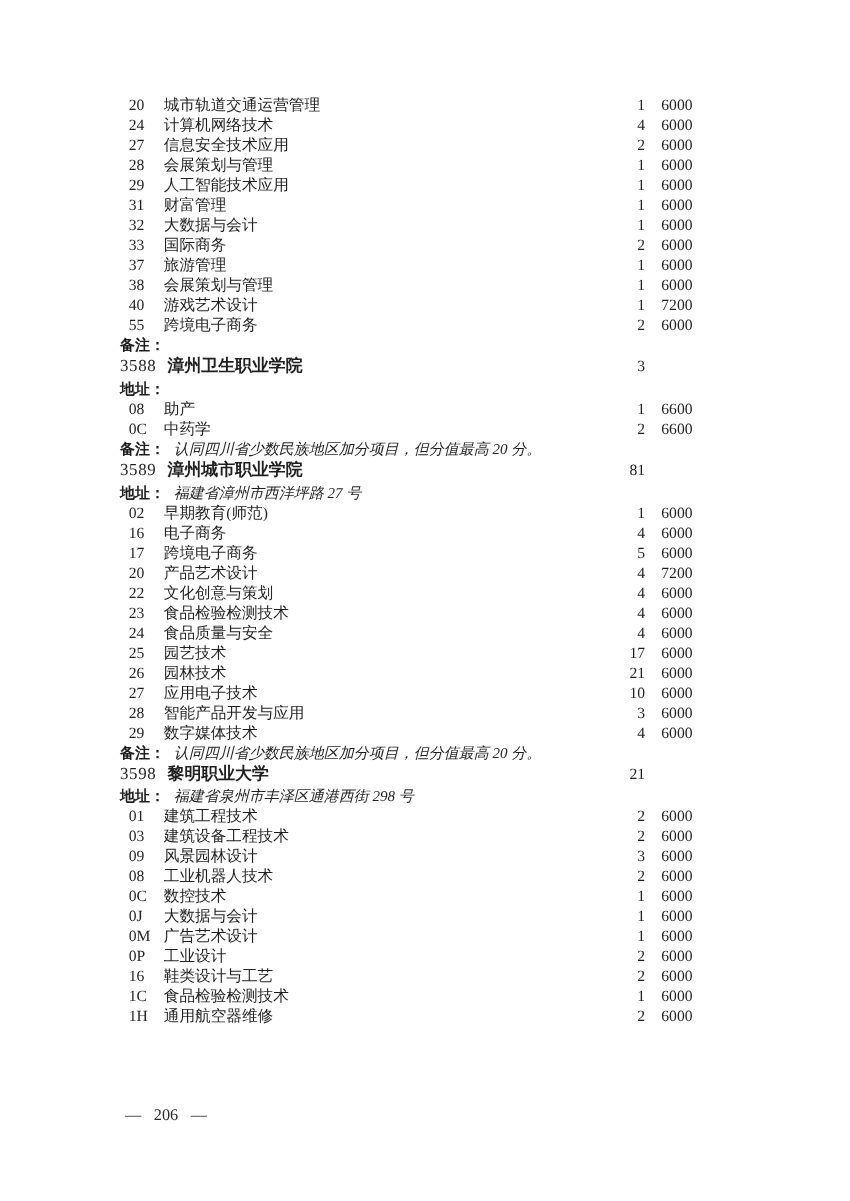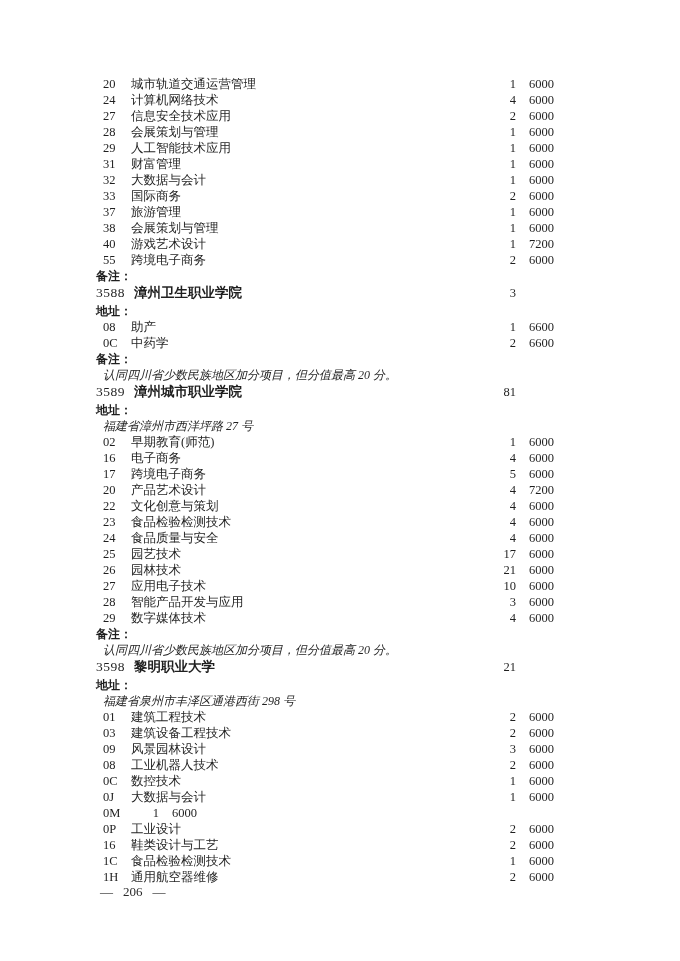--- a/index.html
+++ b/index.html
@@ -49,21 +49,20 @@
     text-align: right;
     font-size: 12.5px;
   }
   .hdr-spacer {
     width: 38px;
   }
   .meta-line {
     display: flex;
     line-height: 16px;
     font-size: 12px;
-    flex-direction: column;
   }
   .meta-label {
     font-family: "Liberation Sans", sans-serif;
     font-weight: 700;
     font-size: 12px;
     flex-shrink: 0;
   }
   .meta-text {
     font-family: "Liberation Serif", serif;
     font-style: italic;
@@ -358,20 +357,21 @@
     <span class="prog-fee">6000</span>
   </div>
         <div class="program-row">
     <span class="prog-code">0J</span>
     <span class="prog-name">大数据与会计</span>
     <span class="prog-count">1</span>
     <span class="prog-fee">6000</span>
   </div>
         <div class="program-row">
     <span class="prog-code">0M</span>
+    <span class="prog-name">广告艺术设计</span>
     <span class="prog-count">1</span>
     <span class="prog-fee">6000</span>
   </div>
         <div class="program-row">
     <span class="prog-code">0P</span>
     <span class="prog-name">工业设计</span>
     <span class="prog-count">2</span>
     <span class="prog-fee">6000</span>
   </div>
         <div class="program-row">

